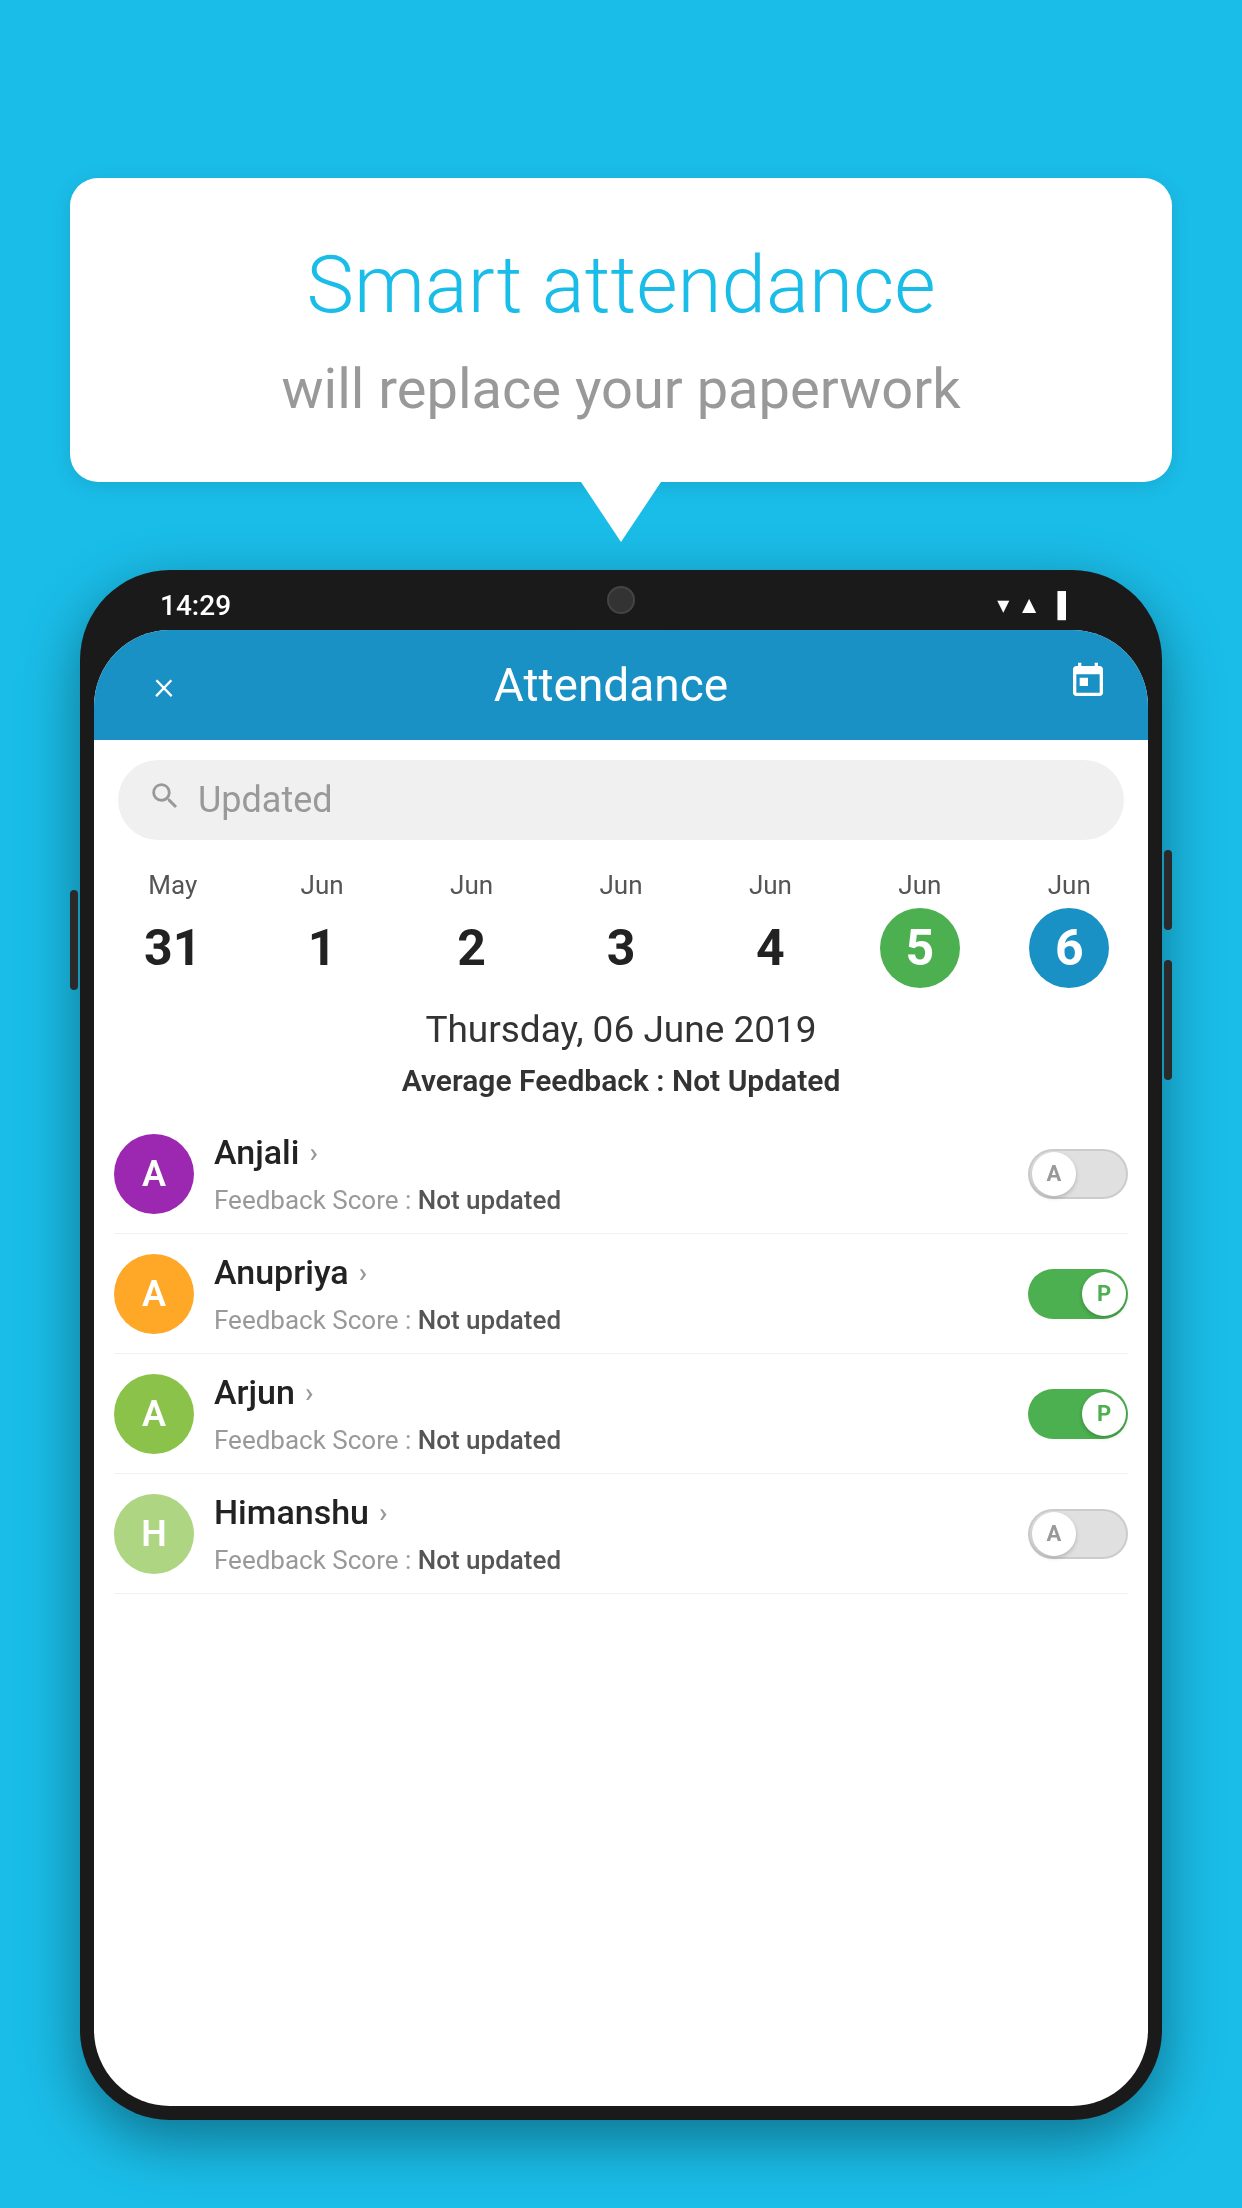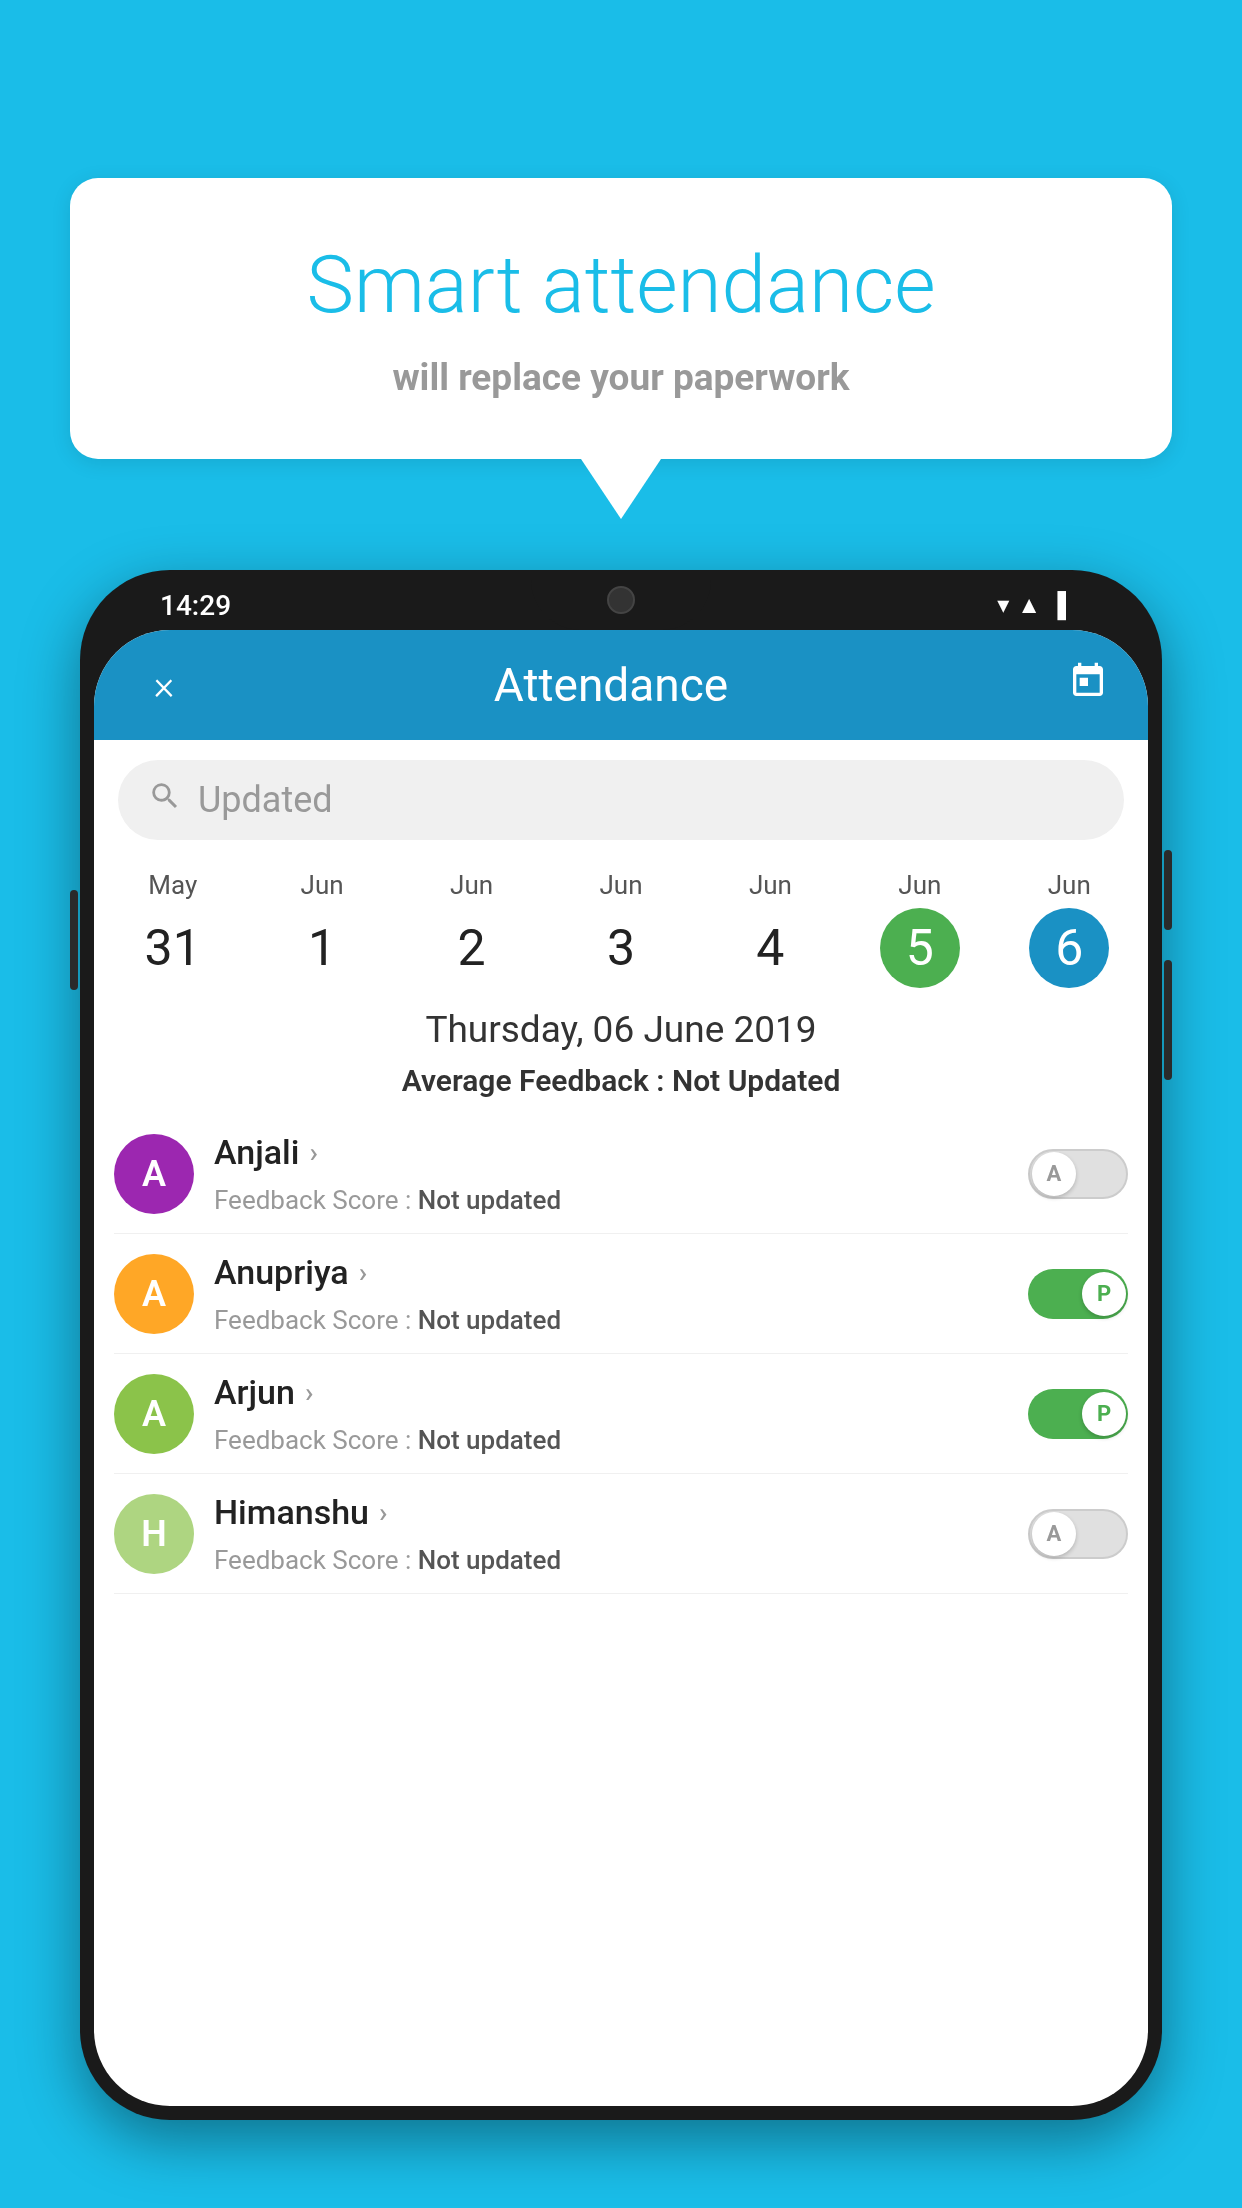--- a/index.html
+++ b/index.html
@@ -31,22 +31,22 @@
 
     .speech-bubble-title {
       color: #1ABDE8;
       font-size: 80px;
       font-weight: 300;
       margin-bottom: 24px;
     }
 
     .speech-bubble-subtitle {
       color: #999;
-      font-size: 37px;
-      font-weight: 700;
+      font-size: 56px;
+      font-weight: 400;
     }
 
     .speech-bubble-tail {
       width: 0;
       height: 0;
       border-left: 40px solid transparent;
       border-right: 40px solid transparent;
       border-top: 60px solid white;
       margin: 0 auto;
     }
@@ -207,21 +207,21 @@
     .calendar-month {
       font-size: 26px;
       color: #555;
       text-align: center;
       display: block;
       margin-bottom: 8px;
     }
 
     .calendar-date {
       font-size: 50px;
-      font-weight: 400;
+      font-weight: 700;
       color: #222;
       text-align: left;
       display: flex;
       align-items: center;
       justify-content: center;
       width: 80px;
       height: 80px;
       margin: 0 auto;
       border-radius: 50%;
     }

